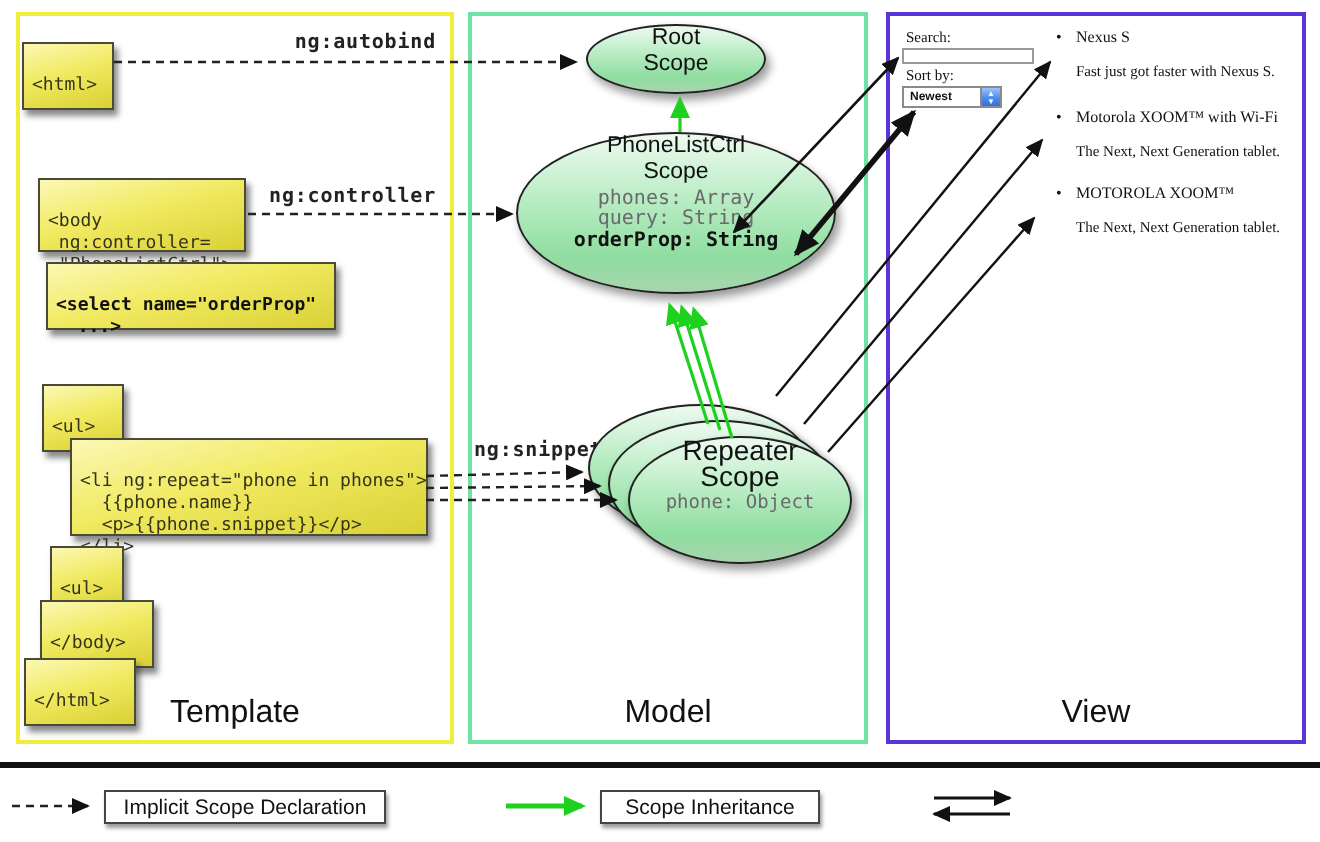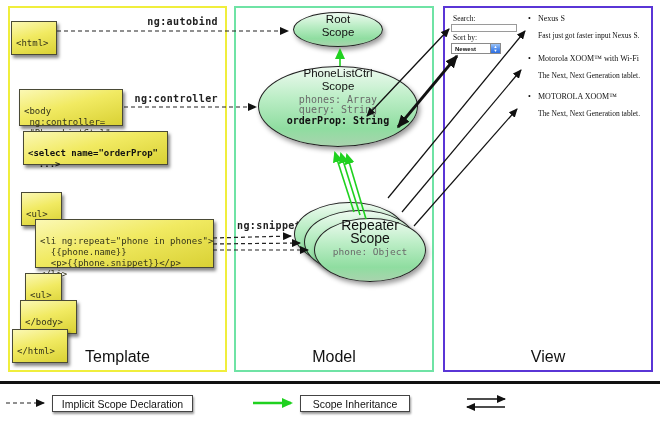--- a/index.html
+++ b/index.html
@@ -117,21 +117,21 @@
   <div class="dropdown">
     <span class="val">Newest</span>
     <span class="stepper">
         <span>▲</span>
         <span>▼</span>
       </span>
   </div>
 
   <span class="viewtext v-bullet" style="left:528px;top:14px;">•</span>
   <div class="viewtext v-item-name" style="left:538px;top:14px;">Nexus S</div>
-  <div class="viewtext v-item-snippet" style="left:538px;top:31px;">Fast just got faster input Nexus S.</div>
+  <div class="viewtext v-item-snippet" style="left:538px;top:31px;">Fast just got faster with Nexus S.</div>
 
   <span class="viewtext v-bullet" style="left:528px;top:54px;">•</span>
   <div class="viewtext v-item-name" style="left:538px;top:54px;">Motorola XOOM™ with Wi-Fi</div>
   <div class="viewtext v-item-snippet" style="left:538px;top:71px;">The Next, Next Generation tablet.</div>
 
   <span class="viewtext v-bullet" style="left:528px;top:92px;">•</span>
   <div class="viewtext v-item-name" style="left:538px;top:92px;">MOTOROLA XOOM™</div>
   <div class="viewtext v-item-snippet" style="left:538px;top:109px;">The Next, Next Generation tablet.</div>
 
   <div class="separator"></div>

